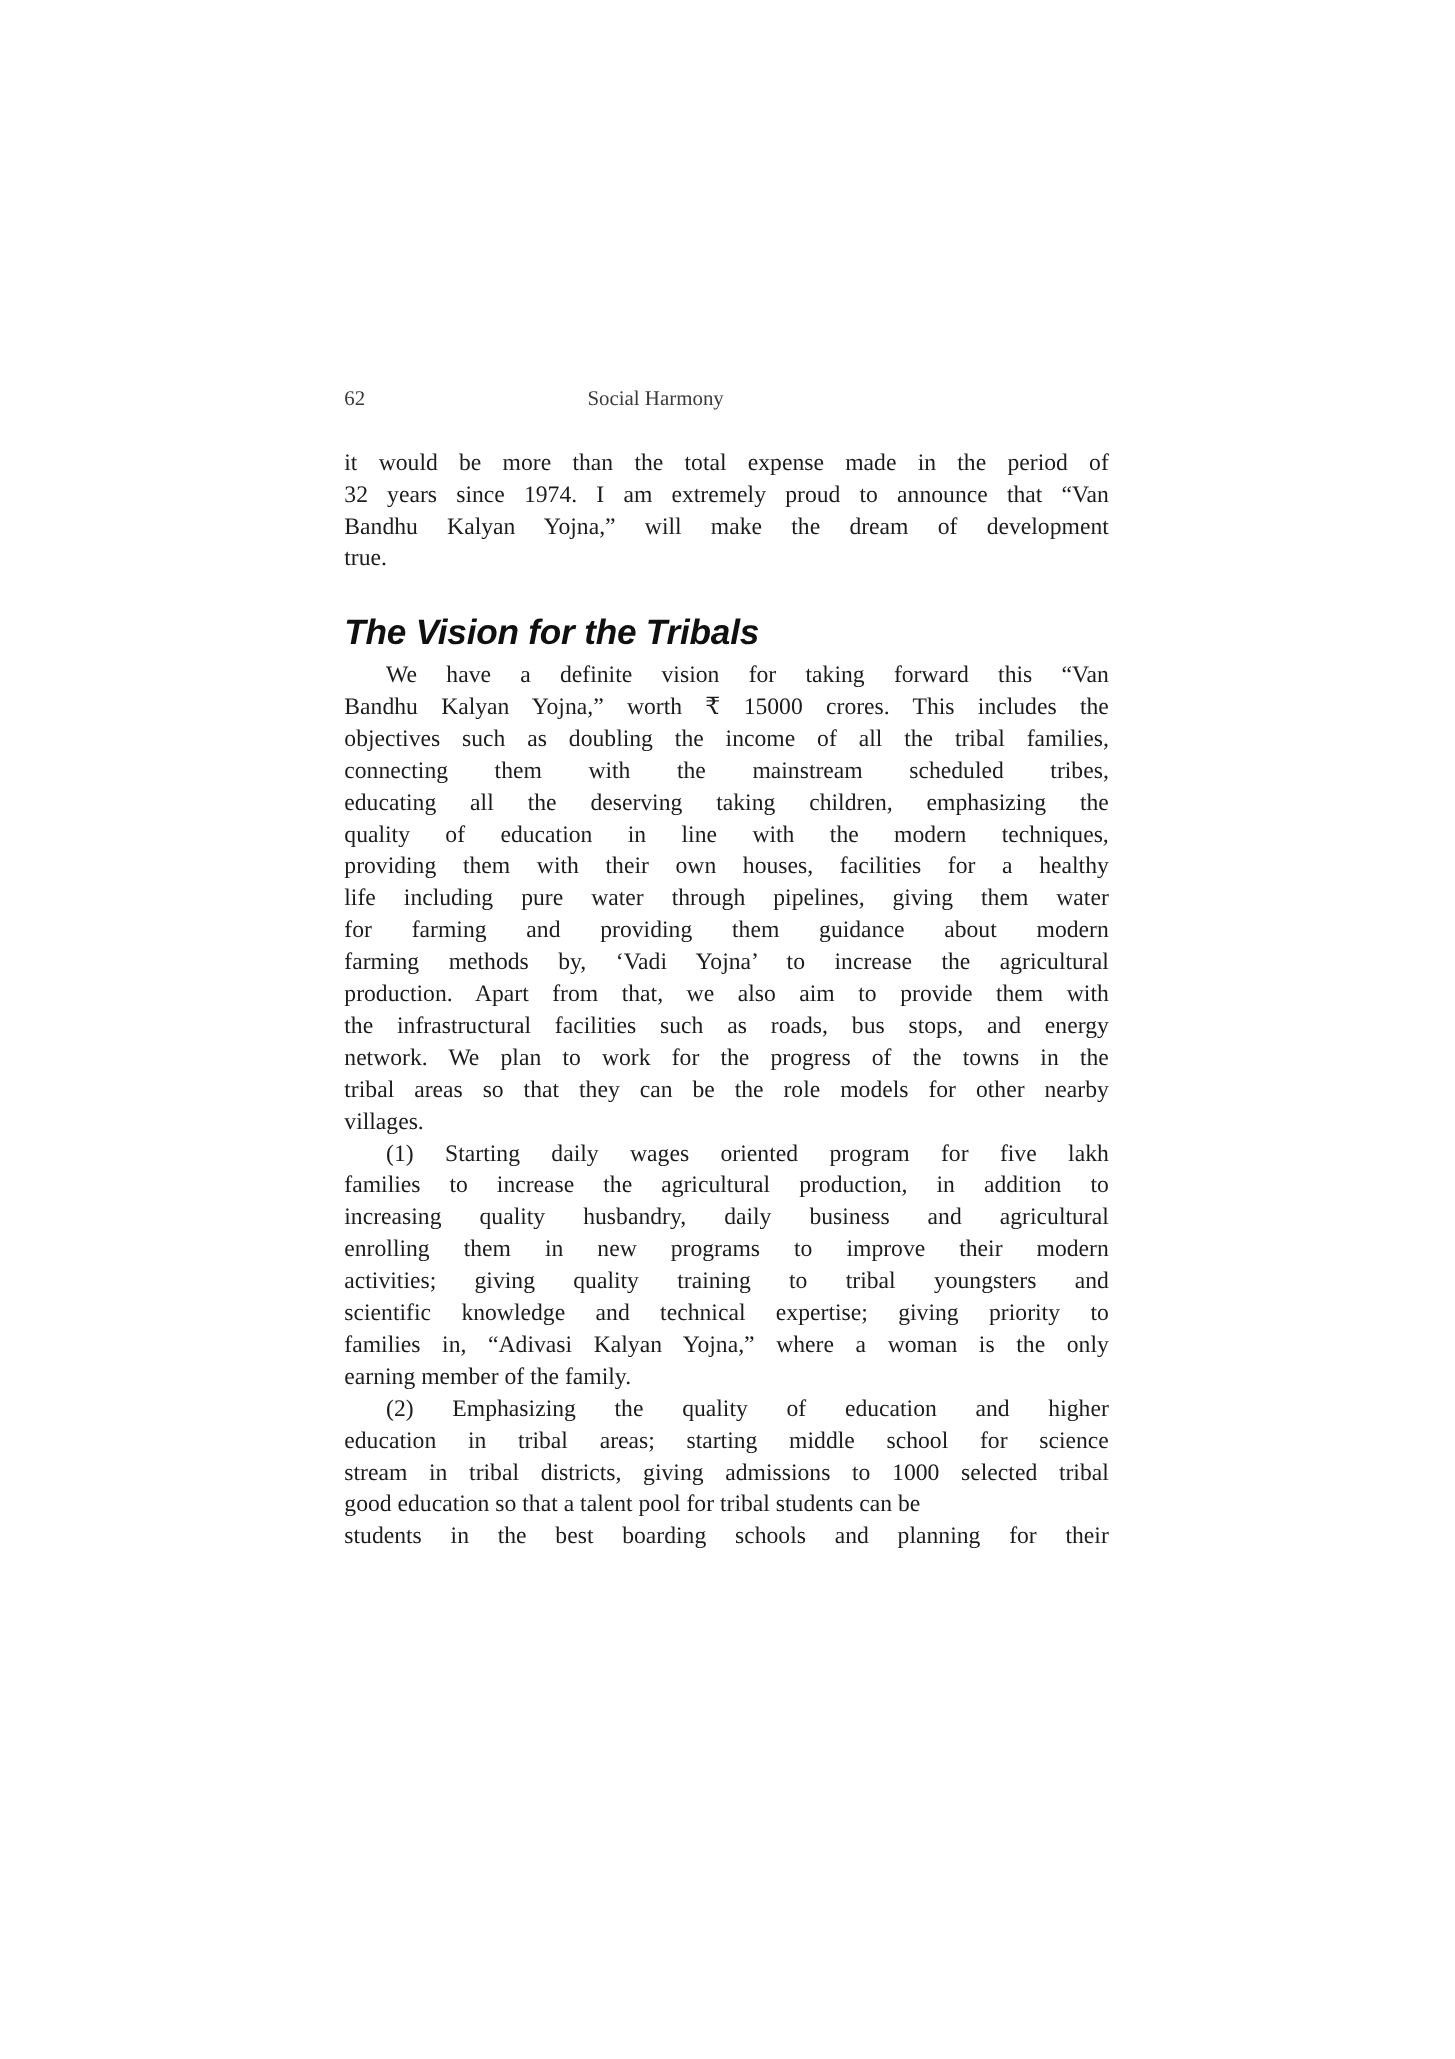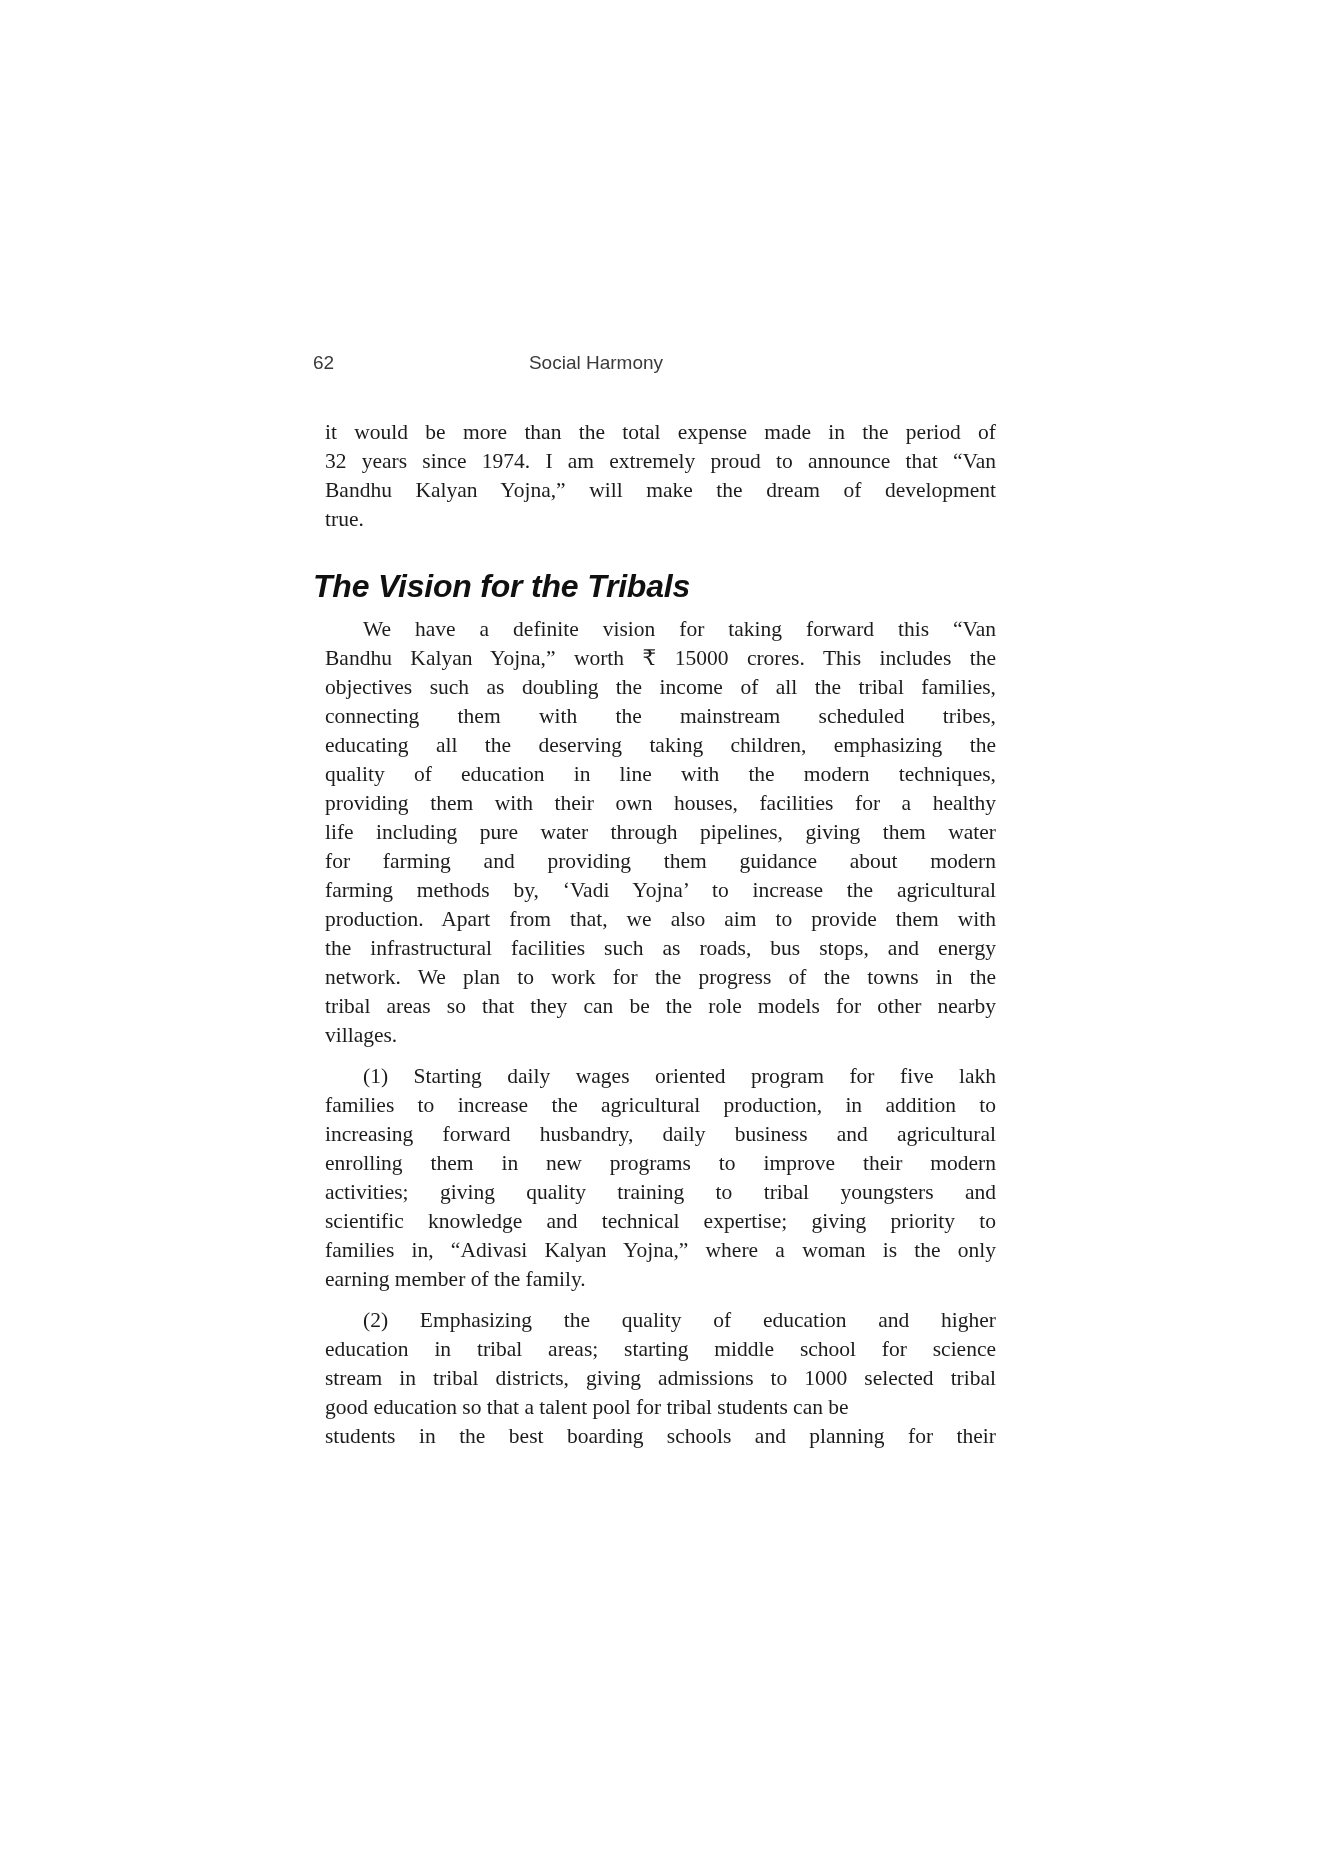--- a/index.html
+++ b/index.html
@@ -12,21 +12,21 @@
     overflow: hidden;
     font-family: "Liberation Serif", "DejaVu Serif", serif;
     color: #1c1c1c;
   }
   .running-head {
     position: absolute;
     top: 352px;
     left: 313px;
     width: 695px;
     height: 26px;
-    font-family: Liberation Sans, sans-serif;
+    font-family: Liberation Serif, serif;
     font-size: 19px;
     color: #3a3a3a;
   }
   .page-number {
     position: absolute;
     left: 0;
     top: 0;
   }
   .book-title {
     position: absolute;
@@ -34,21 +34,21 @@
     top: 0;
     transform: translateX(-50%);
     white-space: nowrap;
   }
   .content {
     position: absolute;
     top: 406px;
     left: 313px;
     width: 695px;
   }
-  .paragraph { margin: 12px; padding: 0; }
+  .paragraph { margin: 0; padding: 0; }
   .line {
     font-size: 21.5px;
     line-height: 29px;
     text-align: justify;
     text-align-last: justify;
     white-space: normal;
     color: #1c1c1c;
   }
   .line.indent { padding-left: 38px; }
   .line.last { text-align-last: left; }
@@ -93,21 +93,21 @@
         <div class="line">farming methods by, ‘Vadi Yojna’ to increase the agricultural</div>
         <div class="line">production. Apart from that, we also aim to provide them with</div>
         <div class="line">the infrastructural facilities such as roads, bus stops, and energy</div>
         <div class="line">network. We plan to work for the progress of the towns in the</div>
         <div class="line">tribal areas so that they can be the role models for other nearby</div>
         <div class="line last">villages.</div>
       </div>
       <div class="paragraph">
         <div class="line indent">(1) Starting daily wages oriented program for five lakh</div>
         <div class="line">families to increase the agricultural production, in addition to</div>
-        <div class="line">increasing forward husbandry, daily business and agricultural</div>
+        <div class="line">increasing quality husbandry, daily business and agricultural</div>
         <div class="line">enrolling them in new programs to improve their modern</div>
         <div class="line">activities; giving quality training to tribal youngsters and</div>
         <div class="line">scientific knowledge and technical expertise; giving priority to</div>
         <div class="line">families in, “Adivasi Kalyan Yojna,” where a woman is the only</div>
         <div class="line last">earning member of the family.</div>
       </div>
       <div class="paragraph">
         <div class="line indent">(2) Emphasizing the quality of education and higher</div>
         <div class="line">education in tribal areas; starting middle school for science</div>
         <div class="line">stream in tribal districts, giving admissions to 1000 selected tribal</div>

